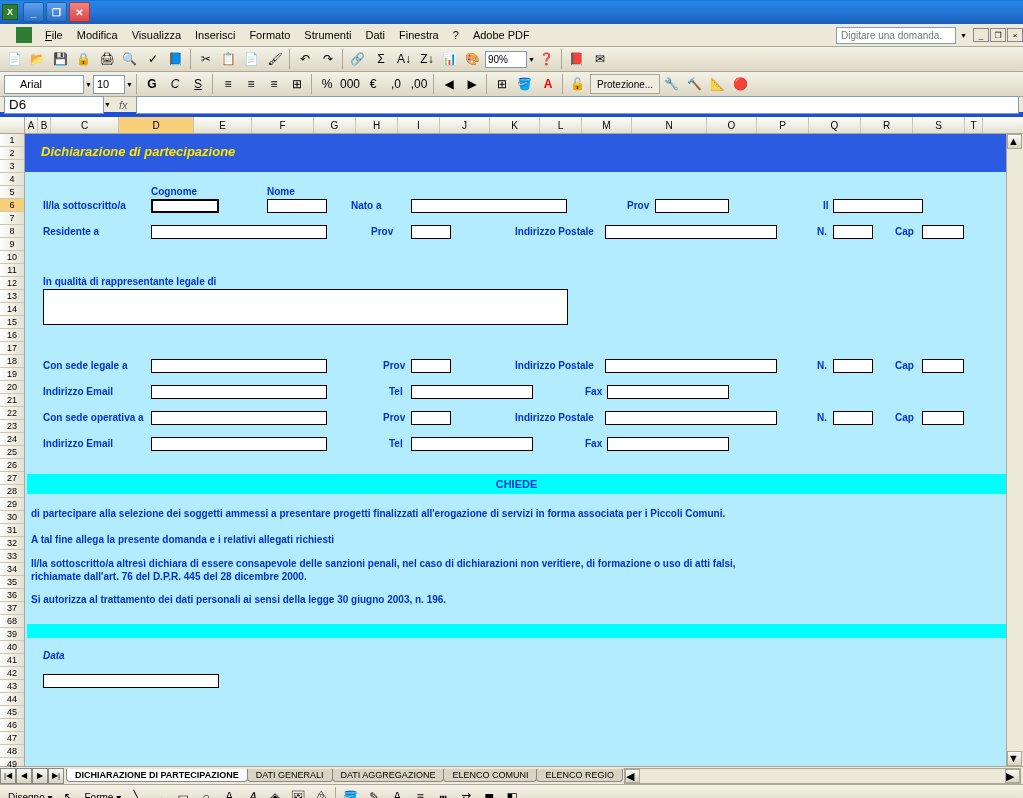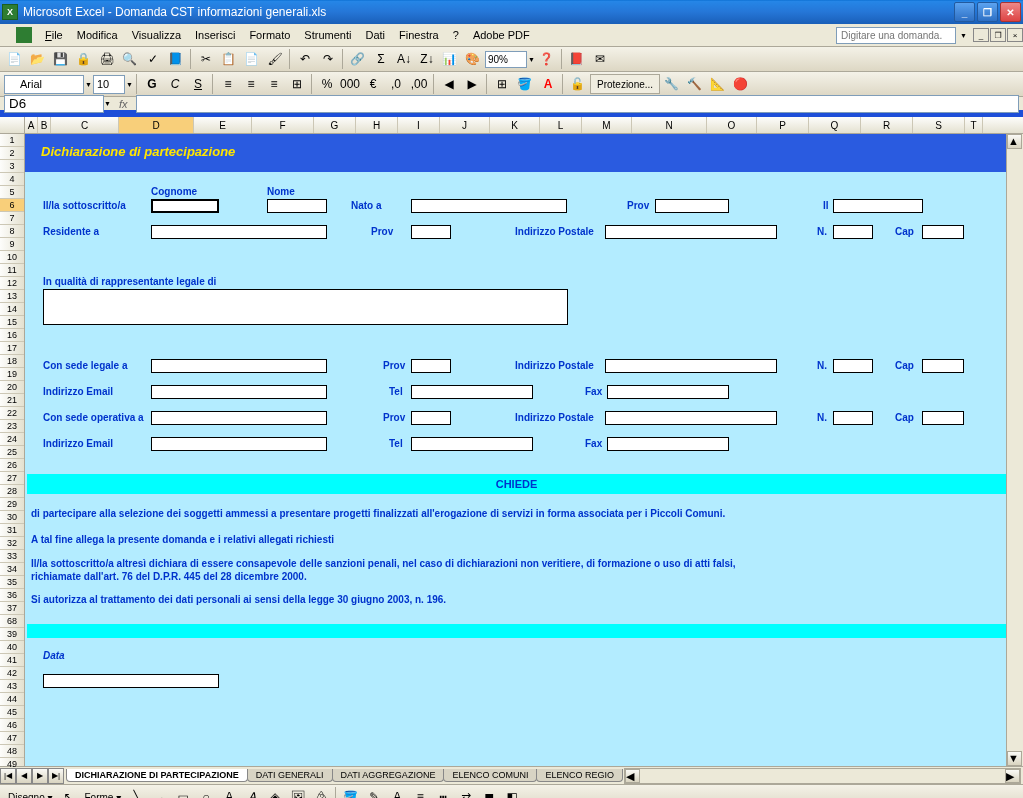--- a/index.html
+++ b/index.html
@@ -27,21 +27,21 @@
 .toolbar { height: 25px; background: linear-gradient(#f4f2e8,#ddd7c4); border-bottom: 1px solid #aca899; display: flex; align-items: center; padding: 0 4px; gap: 1px; }
 .tbtn { width: 22px; height: 22px; display: flex; align-items: center; justify-content: center; font-size: 12px; border: 1px solid transparent; }
 .tsep { width: 2px; height: 20px; border-left: 1px solid #aca899; margin: 0 2px; }
 .tdrop { width: 7px; font-size: 7px; }
 .fontbox { width: 80px; height: 19px; border: 1px solid #7f9db9; background: white; font-size: 11px; padding: 1px 15px; }
 .sizebox { width: 32px; height: 19px; border: 1px solid #7f9db9; background: white; font-size: 11px; padding: 1px 3px; }
 .zoombox { width: 42px; height: 17px; border: 1px solid #7f9db9; background: white; font-size: 10px; padding: 0 2px; }
 .protbtn { height: 20px; padding: 0 6px; font-size: 10px; border: 1px solid #aca899; background: #f0ede0; }
 
 
-.namerow { height: 20px; background: #ece9d8; display: flex; align-items: center; border-bottom: 7px solid #1d4ed8; }
+.namerow { height: 20px; background: #ece9d8; display: flex; align-items: center; border-bottom: 5px solid #1d4ed8; }
 .namebox { width: 100px; height: 18px; border: 1px solid #7f9db9; background: white; padding: 1px 4px; margin-left: 4px; }
 .fx { padding: 0 8px; font-style: italic; color: #666; }
 .fmlbar { flex: 1; height: 18px; border: 1px solid #7f9db9; background: white; margin-right: 4px; }
 
 
 .colhdrs { height: 17px; display: flex; background: linear-gradient(#fdfdfb,#e4e1d0); border-bottom: 1px solid #aca899; }
 .corner { width: 25px; border-right: 1px solid #aca899; background: linear-gradient(#fdfdfb,#e4e1d0); }
 .colh { border-right: 1px solid #ccc7b5; text-align: center; font-size: 10px; line-height: 17px; cursor: default; }
 .colh.sel { background: #f8cf7a; }
 
@@ -77,21 +77,20 @@
 
 
 .drawbar { height: 25px; background: linear-gradient(#f4f2e8,#ddd7c4); border-top: 1px solid #aca899; display: flex; align-items: center; padding: 0 4px; gap: 1px; }
 .drawlbl { font-size: 10px; padding: 0 4px; }
 </style>
 </head>
 <body>
 
 <div class="titlebar">
   <div class="xl-icon">X</div>
-  <div class="title">Microsoft Excel - Domanda CST informazioni generali.xls</div>
   <div class="winbtns">
     <div class="winbtn">_</div>
     <div class="winbtn">❐</div>
     <div class="winbtn close">✕</div>
   </div>
 </div>
 
 <div class="menubar">
   <div class="app-icon"></div>
   <div class="menu-item"><u>F</u>ile</div>

